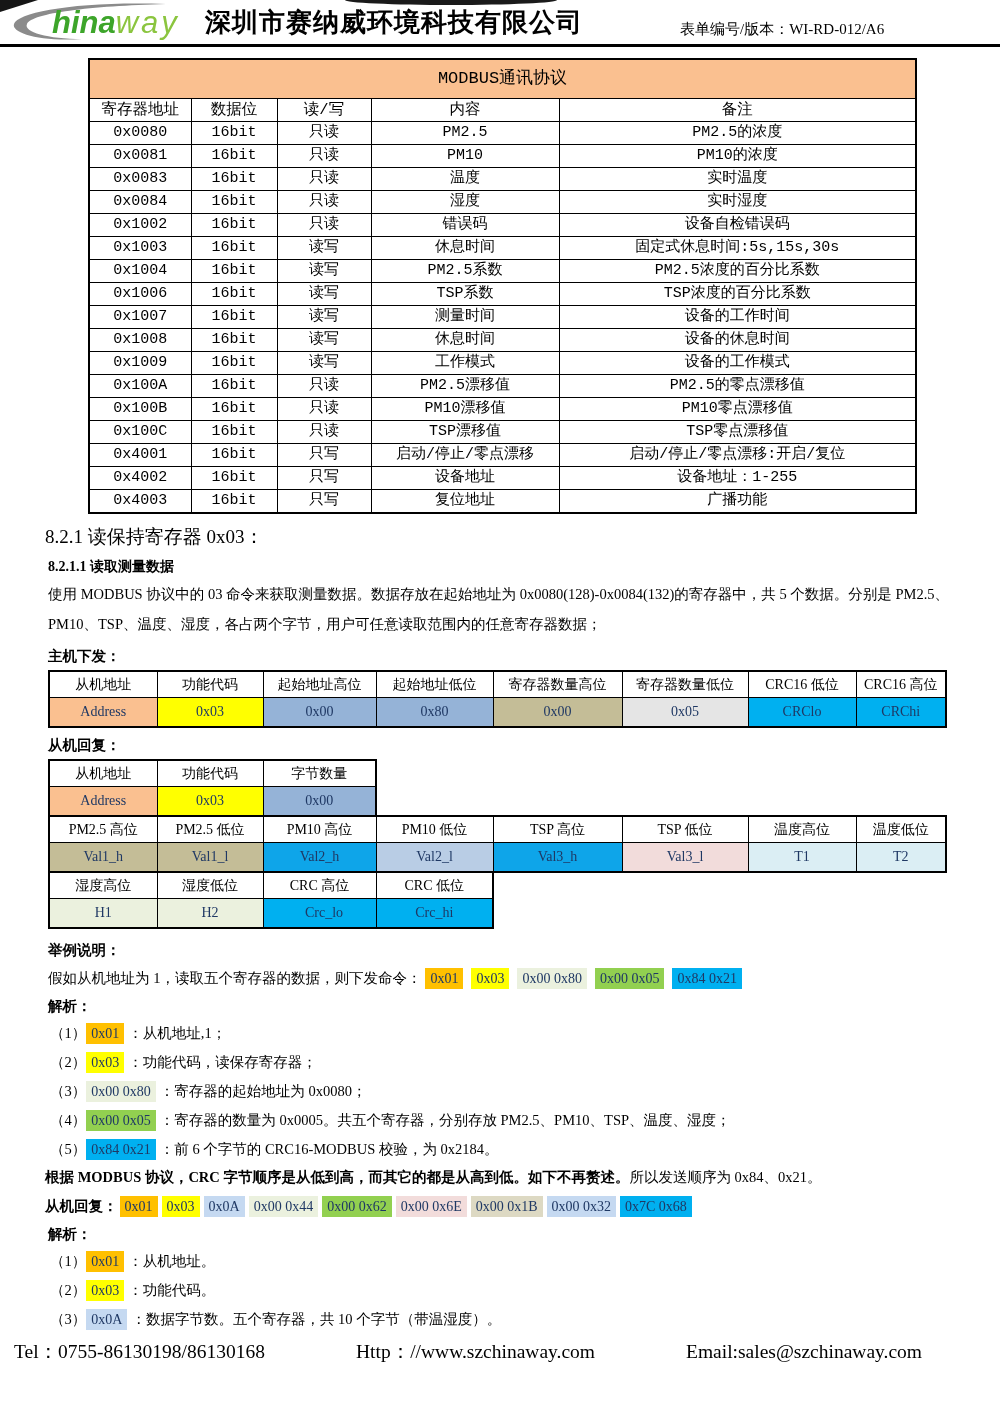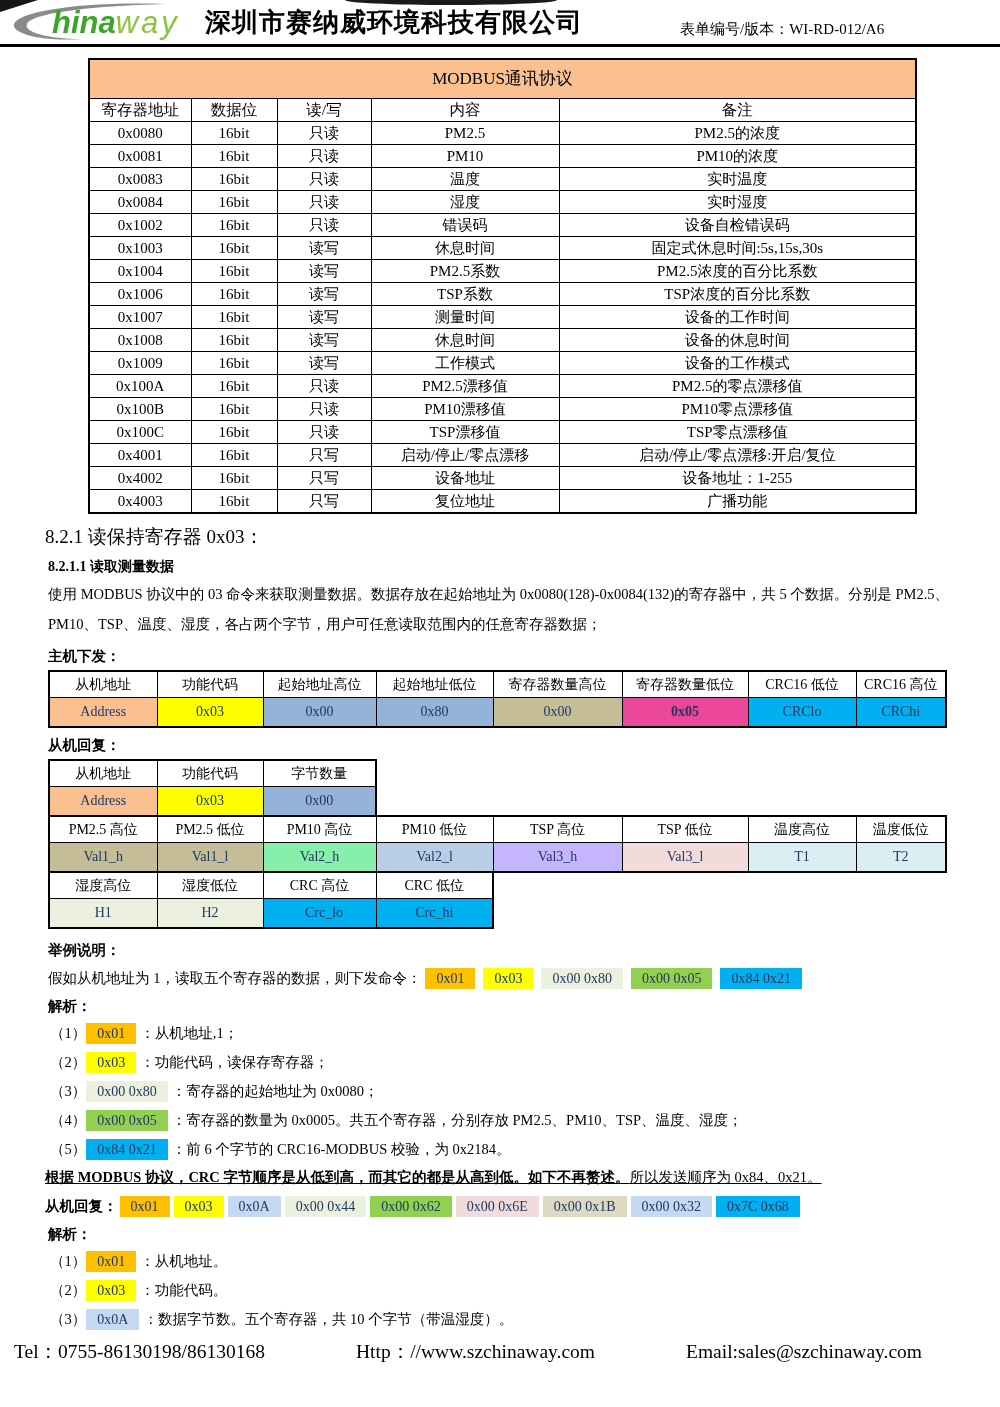--- a/index.html
+++ b/index.html
@@ -19,45 +19,45 @@
   .logo-text{position:absolute;left:46px;top:4px;white-space:nowrap;font-style:italic;}
   .logo-hina{font-family:"Liberation Sans","DejaVu Sans",sans-serif;font-weight:bold;
     font-size:31px;color:#3da52a;letter-spacing:0px;}
   .logo-way{font-family:"Liberation Sans","DejaVu Sans",sans-serif;font-weight:normal;
     font-size:31px;color:#8bc53f;letter-spacing:3px;}
   .company{position:absolute;left:205px;top:5px;font-size:26px;font-weight:bold;
     font-family:"Liberation Sans","DejaVu Sans",sans-serif;letter-spacing:1px;}
   .docnum{position:absolute;left:680px;top:20px;font-size:15px;white-space:nowrap;}
   
   .main-table{border-collapse:collapse;margin:11px 0 4px 88px;width:827px;
-    font-family:Liberation Serif, serif;table-layout:fixed;}
+    font-family:Liberation Mono, monospace;table-layout:fixed;}
   .main-table th,.main-table td{border:1px solid #000;text-align:center;padding:0;
     font-weight:400;font-size:15px;height:22px;line-height:22px;overflow:hidden;white-space:nowrap;}
   .main-table .title-cell{background:#FAC090;height:38px;line-height:38px;font-size:17px;}
   .main-table{border:2px solid #000;}
   .main-table thead .col-h{font-size:15.5px;}
   
   .sec-h1{margin:10px 0 0 45px;font-size:19px;height:26px;line-height:26px;}
   .sec-h2{margin:8px 0 0 48px;font-size:14px;font-weight:bold;height:17px;line-height:17px;}
   .para{margin:4px 50px 0 48px;font-size:14.5px;line-height:30px;}
   .mini-label{margin:8px 0 0 48px;font-size:14.5px;font-weight:bold;height:18px;line-height:18px;}
   
   .grid-table{border-collapse:collapse;margin:5px 0 0 48px;border:2px solid #000;table-layout:fixed;}
   .grid-table td{border:1px solid #000;text-align:center;padding:0;font-size:14px;
     overflow:hidden;white-space:nowrap;}
   .grid-table .gh{height:25px;line-height:25px;background:#fff;color:#000;}
   .grid-table .gv{height:28px;line-height:28px;color:#1F3864;}
   .stacked{margin-top:-2px;}
   
   .cmd-line{margin:7px 0 0 48px;font-size:14.5px;height:24px;line-height:24px;white-space:nowrap;}
-  .chip{display:inline-block;padding:0 11px;margin:0 4px;color:#1F3864;white-space:pre;
+  .chip{display:inline-block;padding:0 5px;margin:0 4px;color:#1F3864;white-space:pre;
     font-size:14px;line-height:21px;vertical-align:baseline;}
   .ana-label{margin:6px 0 0 48px;font-size:14.5px;font-weight:bold;height:20px;line-height:20px;}
   .ana-line{margin:6px 0 0 50px;font-size:14.5px;height:23px;line-height:23px;white-space:nowrap;}
-  .crc-note{margin:4px 0 0 45px;font-size:14.5px;height:24px;line-height:24px;white-space:nowrap;text-decoration:underline;}
+  .crc-note{margin:4px 0 0 45px;font-size:14.5px;height:24px;line-height:24px;white-space:nowrap;}
   .reply-line{margin:5px 0 0 45px;font-size:14.5px;height:24px;line-height:24px;white-space:nowrap;}
   .reply-line .chip{margin:0 2px;}
   
   .page-footer{margin-top:8px;display:flex;justify-content:space-between;
     padding:0 78px 0 14px;font-size:19.5px;height:26px;line-height:26px;}
 </style>
 </head>
 <body>
 
 <div class="page-header">
@@ -268,21 +268,21 @@
         <td class="gh">CRC16 低位</td>
         <td class="gh">CRC16 高位</td>
       </tr>
   <tr>
 
   <td class="gv" style="background: rgb(250, 192, 144);">Address</td>
         <td class="gv" style="background: rgb(255, 255, 0);">0x03</td>
         <td class="gv" style="background: rgb(149, 179, 215);">0x00</td>
         <td class="gv" style="background: rgb(149, 179, 215);">0x80</td>
         <td class="gv" style="background: rgb(196, 189, 151);">0x00</td>
-        <td class="gv" style="background: #ec4899; font-weight: bold;">0x05</td>
+        <td class="gv" style="background: #e5e5e5;">0x05</td>
         <td class="gv" style="background: rgb(0, 176, 240);">CRClo</td>
         <td class="gv" style="background: rgb(0, 176, 240);">CRChi</td>
       </tr>
 </tbody>
   </table>
 
 <div class="mini-label">从机回复：</div>
 <table class="grid-table" style="width:327px">
   <colgroup>
       <col style="width:108px">
@@ -324,23 +324,23 @@
         <td class="gh">PM10 低位</td>
         <td class="gh">TSP 高位</td>
         <td class="gh">TSP 低位</td>
         <td class="gh">温度高位</td>
         <td class="gh">温度低位</td>
       </tr>
   <tr>
 
   <td class="gv" style="background: rgb(196, 189, 151);">Val1_h</td>
         <td class="gv" style="background: rgb(196, 189, 151);">Val1_l</td>
-        <td class="gv" style="background: #86efac; text-align: center;">Val2_h</td>
+        <td class="gv" style="background: #0ea5e9; text-align: center;">Val2_h</td>
         <td class="gv" style="background: rgb(185, 205, 229);">Val2_l</td>
-        <td class="gv" style="background: #c4b5fd;">Val3_h</td>
+        <td class="gv" style="background: #0ea5e9;">Val3_h</td>
         <td class="gv" style="background: rgb(242, 220, 219);">Val3_l</td>
         <td class="gv" style="background: rgb(219, 238, 244);">T1</td>
         <td class="gv" style="background: rgb(219, 238, 244);">T2</td>
       </tr>
 </tbody>
   </table>
 <table class="grid-table stacked" style="width:444px">
   <colgroup>
       <col style="width:108px">
       <col style="width:106px">

